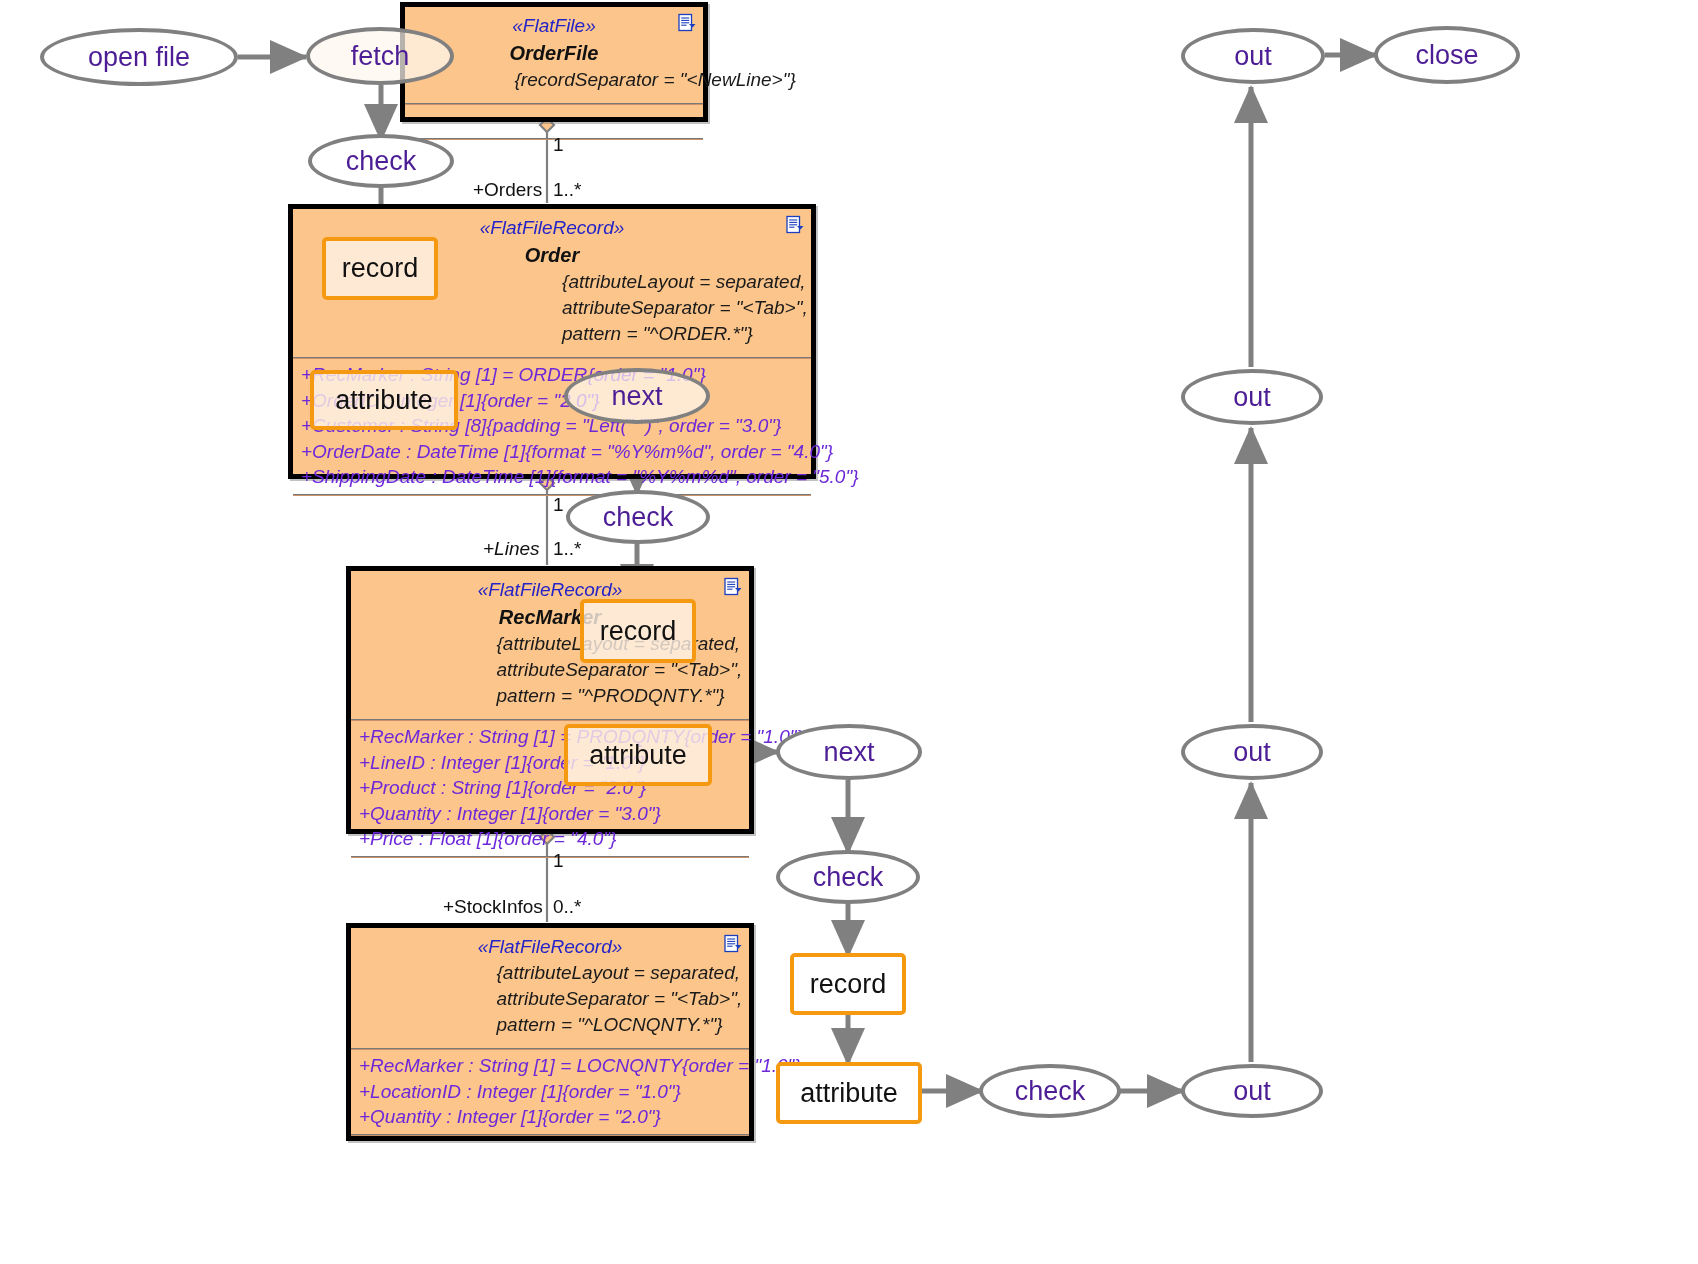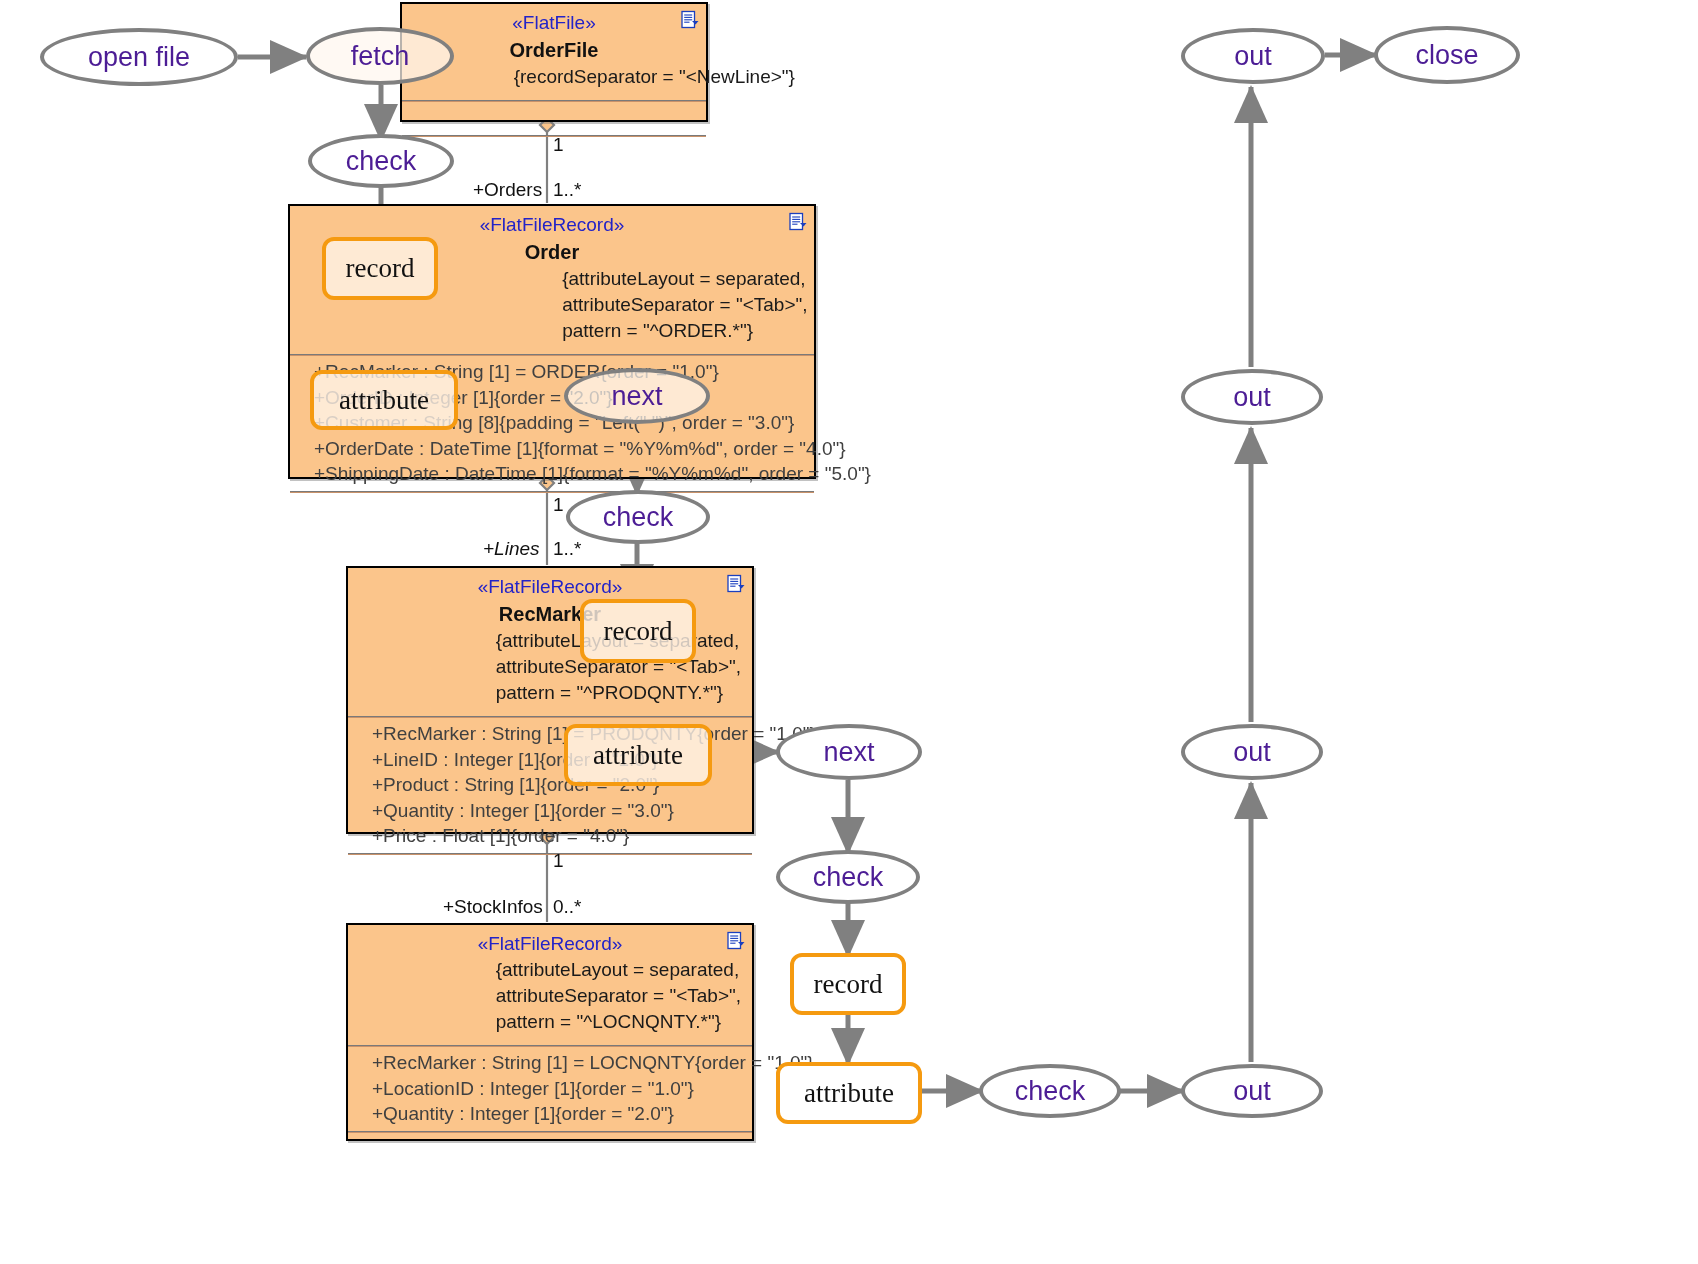--- a/index.html
+++ b/index.html
@@ -23,23 +23,24 @@
     left: 0; top: 0;
     width: 1698px;
     height: 1264px;
     pointer-events: none;
   }
 
   
   .uml-class {
     position: absolute;
     background: #fbc58b;
-    border: 2px solid #000000;
+    border: 5px solid #000000;
     box-shadow: 2px 2px 0 rgba(120,120,120,0.45);
     box-sizing: border-box;
+    font-style: italic;
   }
   .uml-head {
     padding: 6px 8px 10px 8px;
     text-align: center;
     position: relative;
   }
   .stereotype {
     color: #2323c8;
     font-size: 19px;
     line-height: 26px;
@@ -60,24 +61,24 @@
     white-space: nowrap;
   }
   .cls-props-centered {
     padding-left: 36%;
   }
   .uml-sep {
     border-top: 1px solid #7a7a7a;
     border-bottom: 1px solid #c9926a;
   }
   .uml-attrs {
-    padding: 3px 6px 4px 24px;
+    padding: 3px 6px 4px 8px;
     font-size: 19px;
     line-height: 25.5px;
-    color: #404040;
+    color: #6d28d9;
     white-space: nowrap;
   }
   .uml-ops {
     height: 26px;
   }
   .uml-ops2 {
     height: 22px;
   }
   .doc-icon {
     position: absolute;
@@ -99,29 +100,28 @@
     font-size: 27px;
     color: #4c1d95;
     box-sizing: border-box;
   }
   .node-ellipse.translucent {
     background: rgba(255,247,238,0.72);
   }
   .node-rect {
     position: absolute;
     border: 4px solid #f59a10;
-    border-radius: 12px;
+    border-radius: 5px;
     background: #ffffff;
     display: flex;
     align-items: center;
     justify-content: center;
     font-size: 27px;
     color: #111;
     box-sizing: border-box;
-    font-family: Liberation Serif, serif;
   }
   .node-rect.translucent {
     background: rgba(255,243,230,0.80);
   }
 
   
   .assoc-label {
     position: absolute;
     font-size: 19px;
     color: #111;

